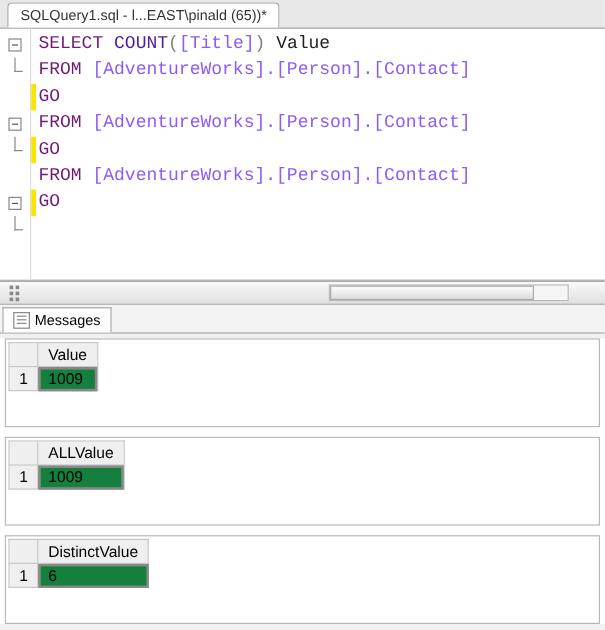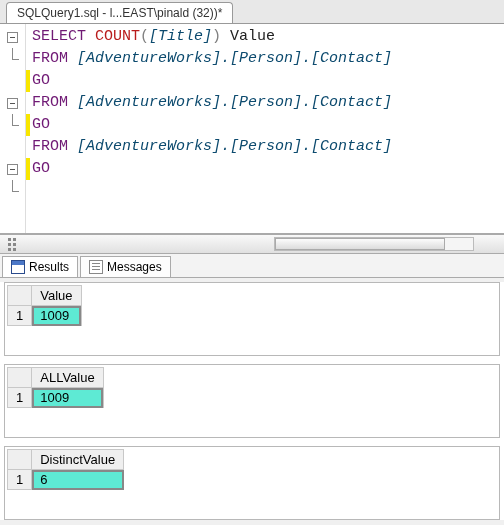--- a/index.html
+++ b/index.html
@@ -84,23 +84,23 @@
     padding-left: 6px;
     position: relative;
   }
   .hl-go::before {
     content: '';
     position: absolute;
     left: 0; top: 0; width: 4px; height: 100%;
     background: #f8e600;
   }
   .kw-blue { color: #701a75; }
-  .kw-magenta { color: #b91c1c; }
+  .kw-magenta { color: #4c1d95; }
   .kw-gray { color: #808080; }
-  .kw-teal { color: #0c4a6e; font-style: italic; }
+  .kw-teal { color: #8b5cf6; }
   .plain { color: #222; }
 
   .splitter {
     height: 20px;
     background: linear-gradient(#f9f9f9,#e0e0e0);
     border-top: 1px solid #aaa;
     border-bottom: 1px solid #aaa;
     position: relative;
   }
   .splitter .dots { position:absolute; left:8px; top:3px; width:8px; height:12px; display:grid; grid-template-columns:3px 3px; grid-template-rows:3px 3px 3px; gap:2px;}
@@ -160,31 +160,31 @@
     background: #fff;
   }
   table.grid th {
     background: #efefef;
     font-weight: normal;
     text-align: left;
   }
   table.grid th.corner { background:#efefef; min-width:22px; width:22px;}
   table.grid td.rownum { background:#efefef; text-align:center; width:22px; min-width:22px;}
   table.grid td.sel {
-    background:#5eead4;
+    background:#15803d;
     outline: 2px solid #888;
     outline-offset:-2px;
   }
 </style>
 </head>
 <body>
 
 <div class="tab-bar">
   <div class="file-tab">
-    <span>SQLQuery1.sql - l...EAST\pinald (32))*</span>
+    <span>SQLQuery1.sql - l...EAST\pinald (65))*</span>
   </div>
 </div>
 
 <div class="editor">
   <div class="gutter">
     <div class="gutter-line">
         <div class="fold-minus"></div>
       </div>
     <div class="gutter-line">
         <div class="fold-conn"></div>
@@ -227,24 +227,20 @@
       <span></span>
       <span></span>
       <span></span>
     </div>
   <div class="hscroll">
       <div class="thumb"></div>
     </div>
 </div>
 
 <div class="results-tabs">
-  <div class="results-tab active">
-    <span class="grid-icon"></span>
-    <span>Results</span>
-  </div>
   <div class="results-tab">
     <span class="msg-icon"></span>
     <span>Messages</span>
   </div>
 </div>
 
 <div class="results-pane">
 
   <div class="result-block">
     <table class="grid">

